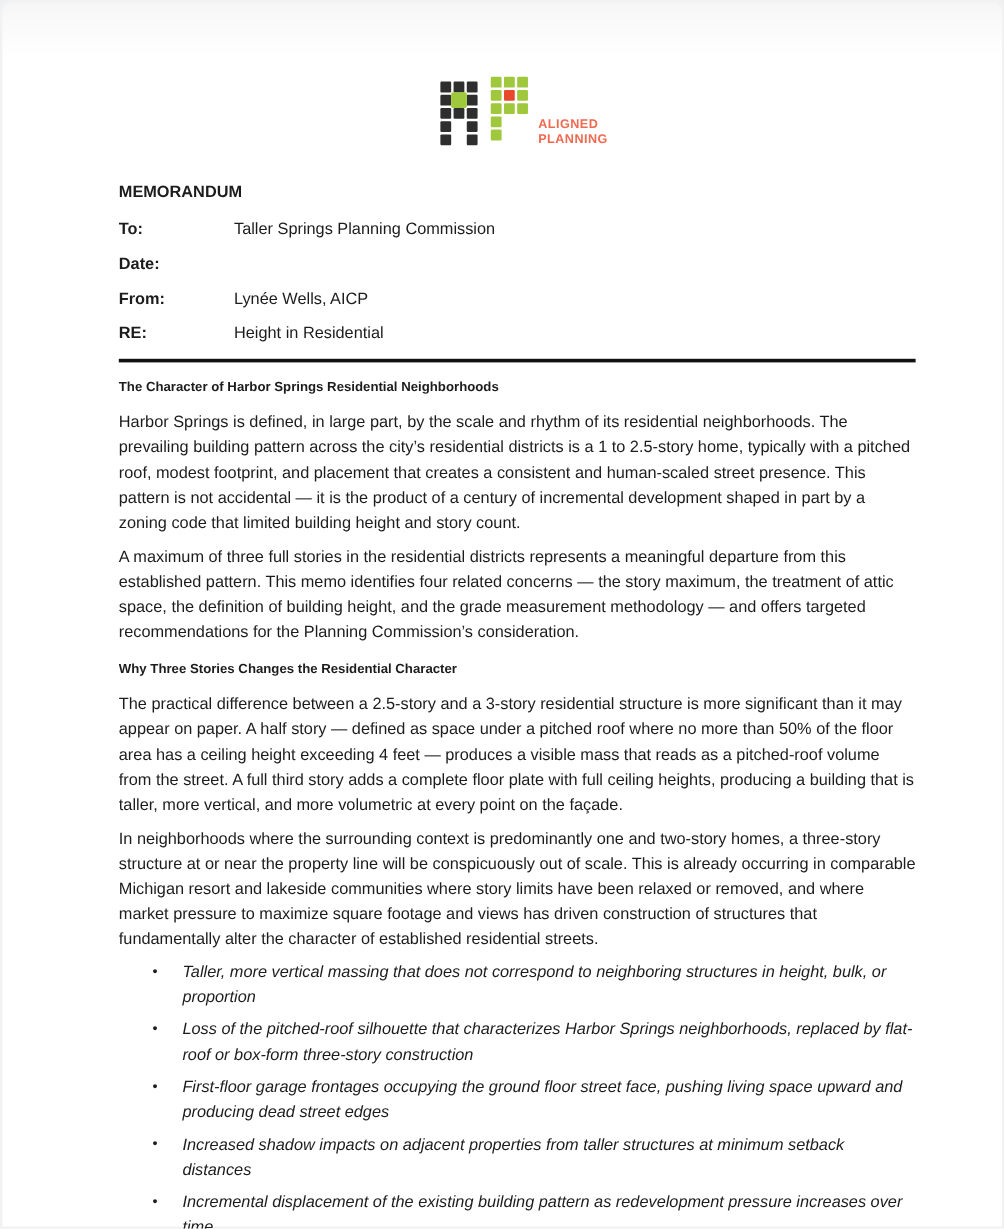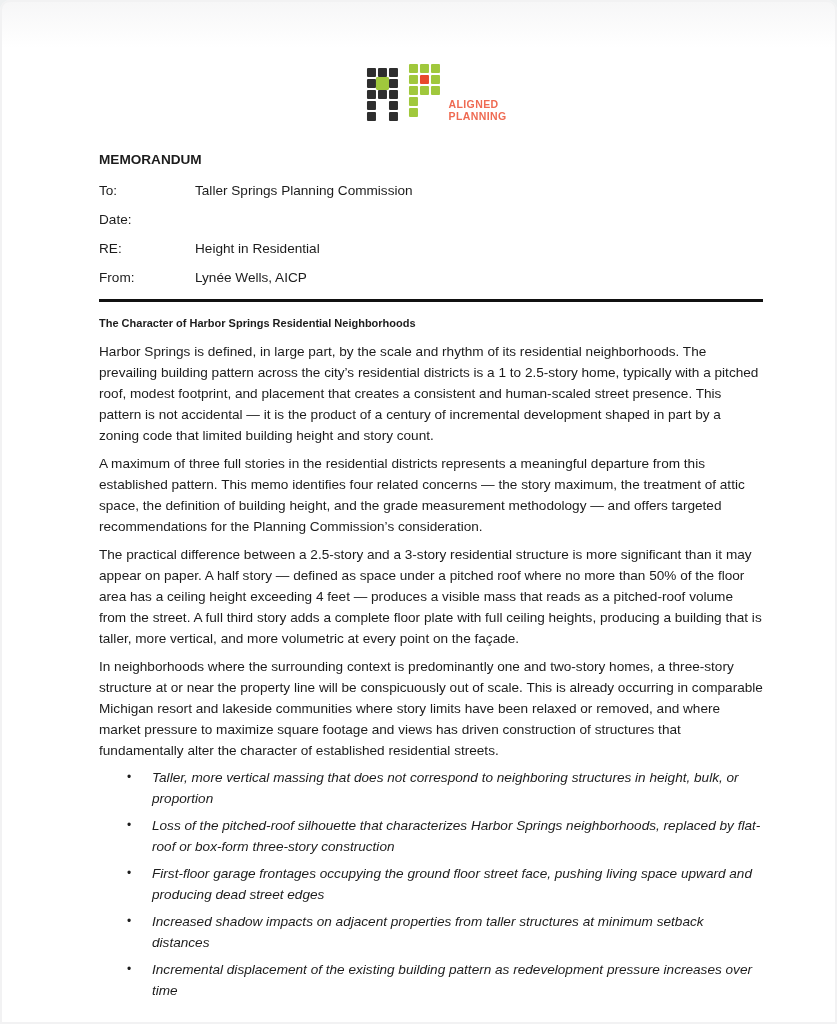--- a/index.html
+++ b/index.html
@@ -39,21 +39,21 @@
               font-size:10.5px; font-weight:bold; line-height:11.5px;
               letter-spacing:0.4px; color:var(--logo-wordmark,#ef6a52);
               white-space:nowrap;margin-left:20px; }
 
   
   .content { position:absolute; left:99px; top:152px; width:664px;
              font-size:13.6px; line-height:21px; }
   .memo-title { font-weight:bold; line-height:16px; }
   .fields { margin-top:15px; }
   .field-row { display:flex; line-height:16px; margin-bottom:13px; }
-  .field-label { width:96px; font-weight:normal; flex:0 0 auto; }
+  .field-label { width:96px; font-weight:bold; flex:0 0 auto; }
   .field-value { flex:1; }
   .rule { height:2.5px; background:var(--rule,#111); margin-top:10px; }
 
   .content h3 { font-size:11px; line-height:21px; font-weight:bold;
                 margin:11px 0 0 0; }
   .content p  { margin:7px 0 0 0; }
 
   .bullets { margin:0; }
   .bullet { display:flex; margin-top:6px; }
   .bullet-dot { flex:0 0 auto; width:25px; margin-left:28px; font-size:12px; }
@@ -111,35 +111,36 @@
 
     <div class="fields">
       <div class="field-row">
         <span class="field-label">To:</span>
         <span class="field-value">Taller Springs Planning Commission</span>
       </div>
       <div class="field-row">
         <span class="field-label">Date:</span>
       </div>
       <div class="field-row">
+        <span class="field-label">From:</span>
+        <span class="field-value">Lynée Wells, AICP</span>
+      </div>
+      <div class="field-row">
         <span class="field-label">RE:</span>
         <span class="field-value">Height in Residential</span>
-      </div>
-      <div class="field-row">
-        <span class="field-label">From:</span>
-        <span class="field-value">Lynée Wells, AICP</span>
       </div>
     </div>
 
     <div class="rule"></div>
 
     <h3>The Character of Harbor Springs Residential Neighborhoods</h3>
     <p>Harbor Springs is defined, in large part, by the scale and rhythm of its residential neighborhoods. The prevailing building pattern across the city’s residential districts is a 1 to 2.5-story home, typically with a pitched roof, modest footprint, and placement that creates a consistent and human-scaled street presence. This pattern is not accidental — it is the product of a century of incremental development shaped in part by a zoning code that limited building height and story count.</p>
     <p>A maximum of three full stories in the residential districts represents a meaningful departure from this established pattern. This memo identifies four related concerns — the story maximum, the treatment of attic space, the definition of building height, and the grade measurement methodology — and offers targeted recommendations for the Planning Commission’s consideration.</p>
 
+    <h3>Why Three Stories Changes the Residential Character</h3>
     <p>The practical difference between a 2.5-story and a 3-story residential structure is more significant than it may appear on paper. A half story — defined as space under a pitched roof where no more than 50% of the floor area has a ceiling height exceeding 4 feet — produces a visible mass that reads as a pitched-roof volume from the street. A full third story adds a complete floor plate with full ceiling heights, producing a building that is taller, more vertical, and more volumetric at every point on the façade.</p>
     <p>In neighborhoods where the surrounding context is predominantly one and two-story homes, a three-story structure at or near the property line will be conspicuously out of scale. This is already occurring in comparable Michigan resort and lakeside communities where story limits have been relaxed or removed, and where market pressure to maximize square footage and views has driven construction of structures that fundamentally alter the character of established residential streets.</p>
 
 
     <div class="bullets">
       <div class="bullet">
         <span class="bullet-dot">•</span>
         <span class="bullet-text">Taller, more vertical massing that does not correspond to neighboring structures in height, bulk, or proportion</span>
       </div>
       <div class="bullet">

